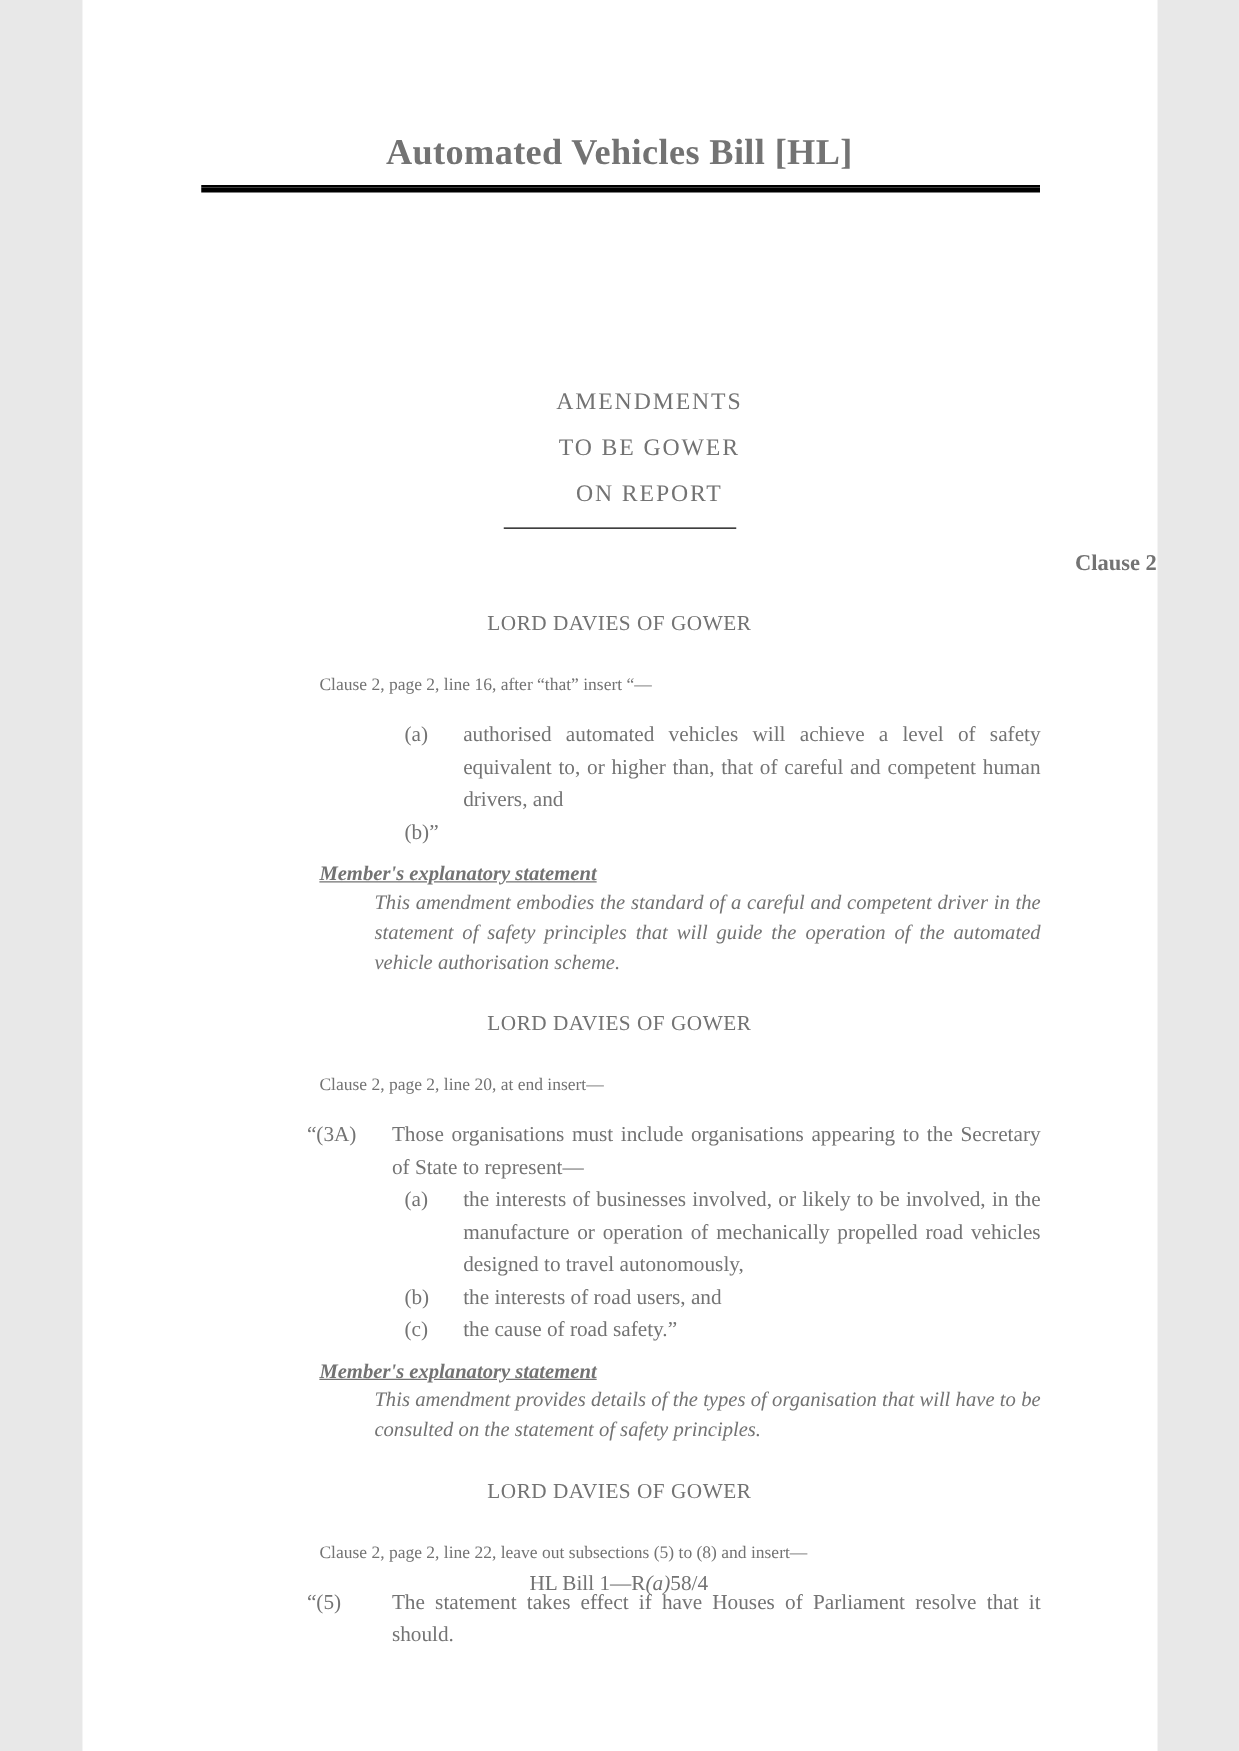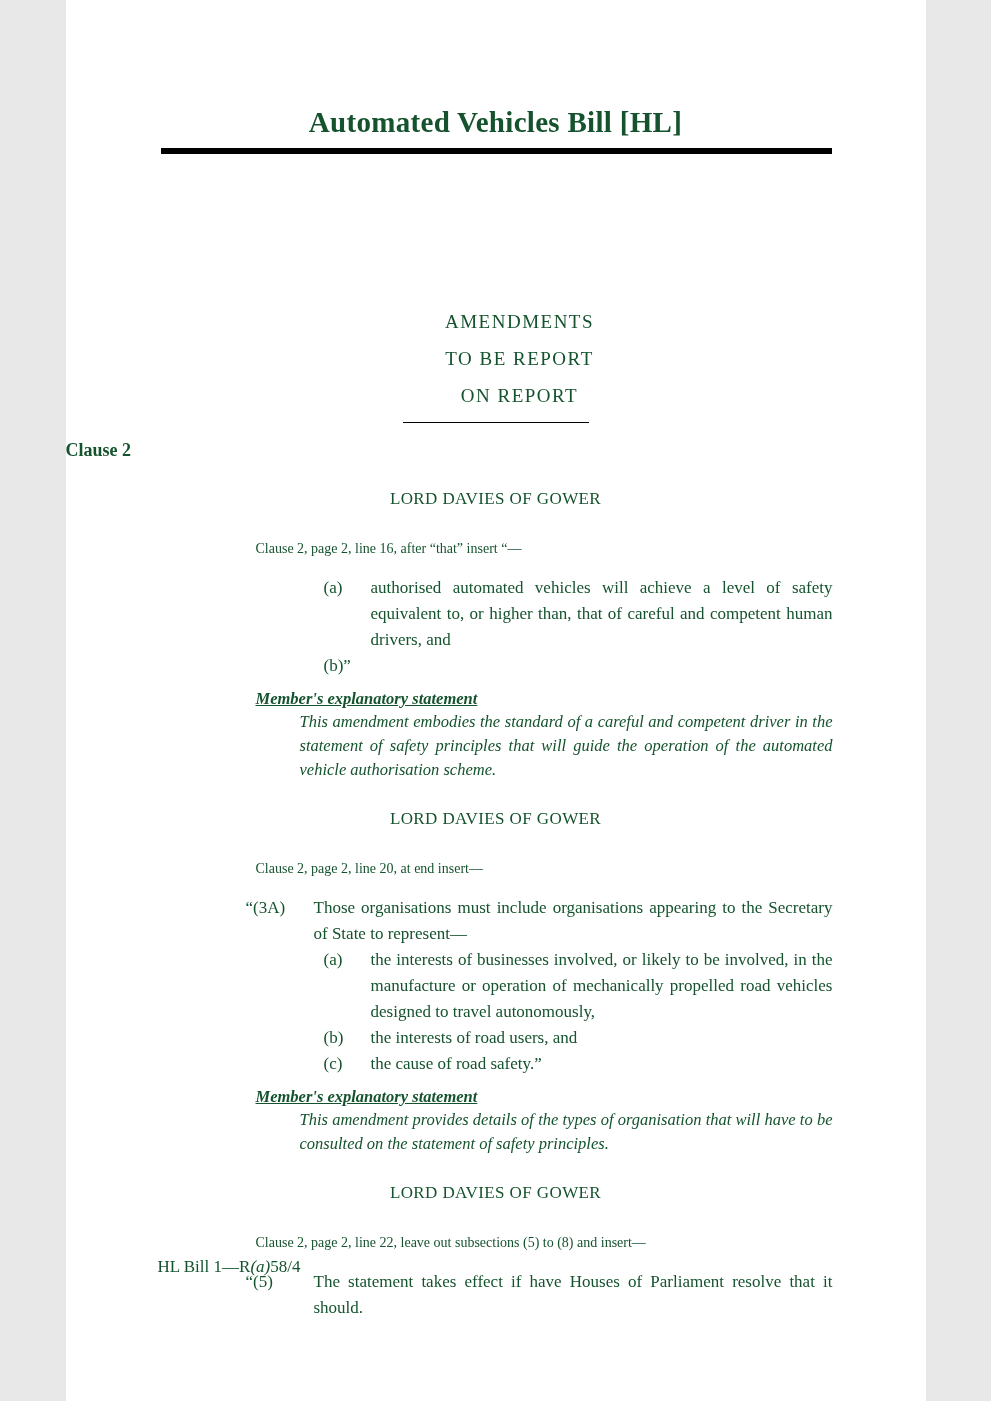--- a/index.html
+++ b/index.html
@@ -3,21 +3,21 @@
 <meta charset="utf-8">
 <style>
   * { margin: 0; padding: 0; box-sizing: border-box; }
   html, body { background: #e8e8e8; }
   .page {
     position: relative;
     width: 860px;
     height: 1401px;
     margin: 0 auto;
     background: #ffffff;
-    color: #14532d;
+    color: #737373;
     font-family: "Liberation Serif", "DejaVu Serif", serif;
     font-size: 17px;
     overflow: hidden;
   }
   
   .title {
     padding-top: 104px;
     text-align: center;
     font-size: 29px;
     font-weight: bold;
@@ -40,21 +40,21 @@
     margin-left: 48px;
   }
   .caps-line:last-of-type { margin-bottom: 0; }
   .onreport-rule {
     width: 186px;
     margin: 4px auto 0 auto;
     border-top: 1.5px solid #000;
   }
   .clause-heading {
     margin-top: 16px;
-    text-align: left;
+    text-align: right;
     font-size: 18px;
     font-weight: bold;
     line-height: 23px;
   }
   
   .member-name {
     margin-top: 26px;
     text-align: center;
     font-size: 17px;
     line-height: 21px;
@@ -93,37 +93,37 @@
     text-align: justify;
     margin-left: 44px;
   }
   
   .footer {
     position: absolute;
     top: 1256px;
     left: 92px;
     right: 93px;
     display: flex;
-    justify-content: flex-start;
+    justify-content: center;
     font-size: 17px;
     line-height: 22px;
   }
   .footer .italic { font-style: italic; }
 </style>
 </head>
 <body>
 
 <div class="page">
 
   <div class="title">Automated Vehicles Bill [HL]</div>
   <div class="double-rule"></div>
 
   <div class="front">
     <div class="caps-line">AMENDMENTS</div>
-    <div class="caps-line">TO BE REPORT</div>
+    <div class="caps-line">TO BE GOWER</div>
     <div class="caps-line">ON REPORT</div>
     <div class="onreport-rule"></div>
     <div class="clause-heading">Clause 2</div>
   </div>
 
   <section>
     <div class="member-name">LORD DAVIES OF GOWER</div>
     <div class="body-col">
       <div class="instruction">Clause 2, page 2, line 16, after “that” insert “—</div>
       <div class="items">

